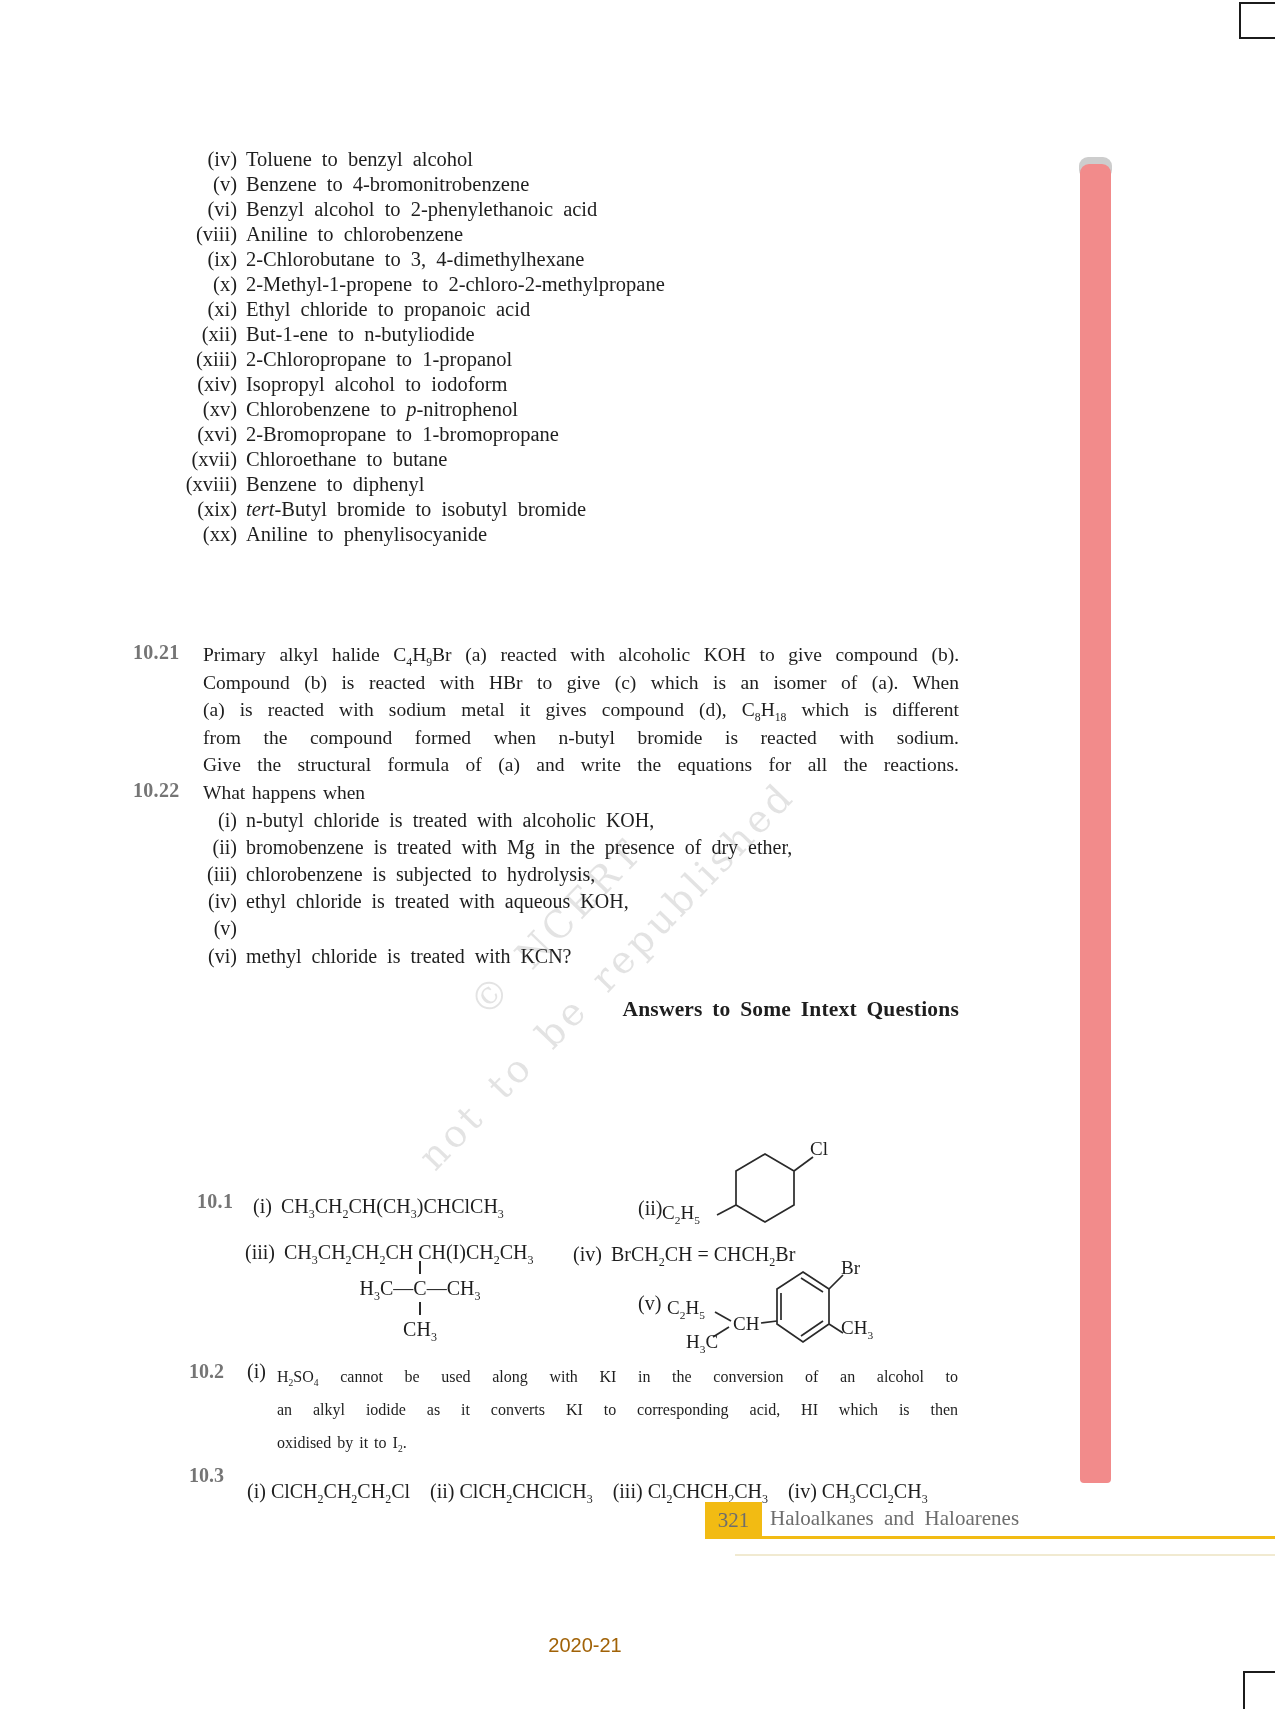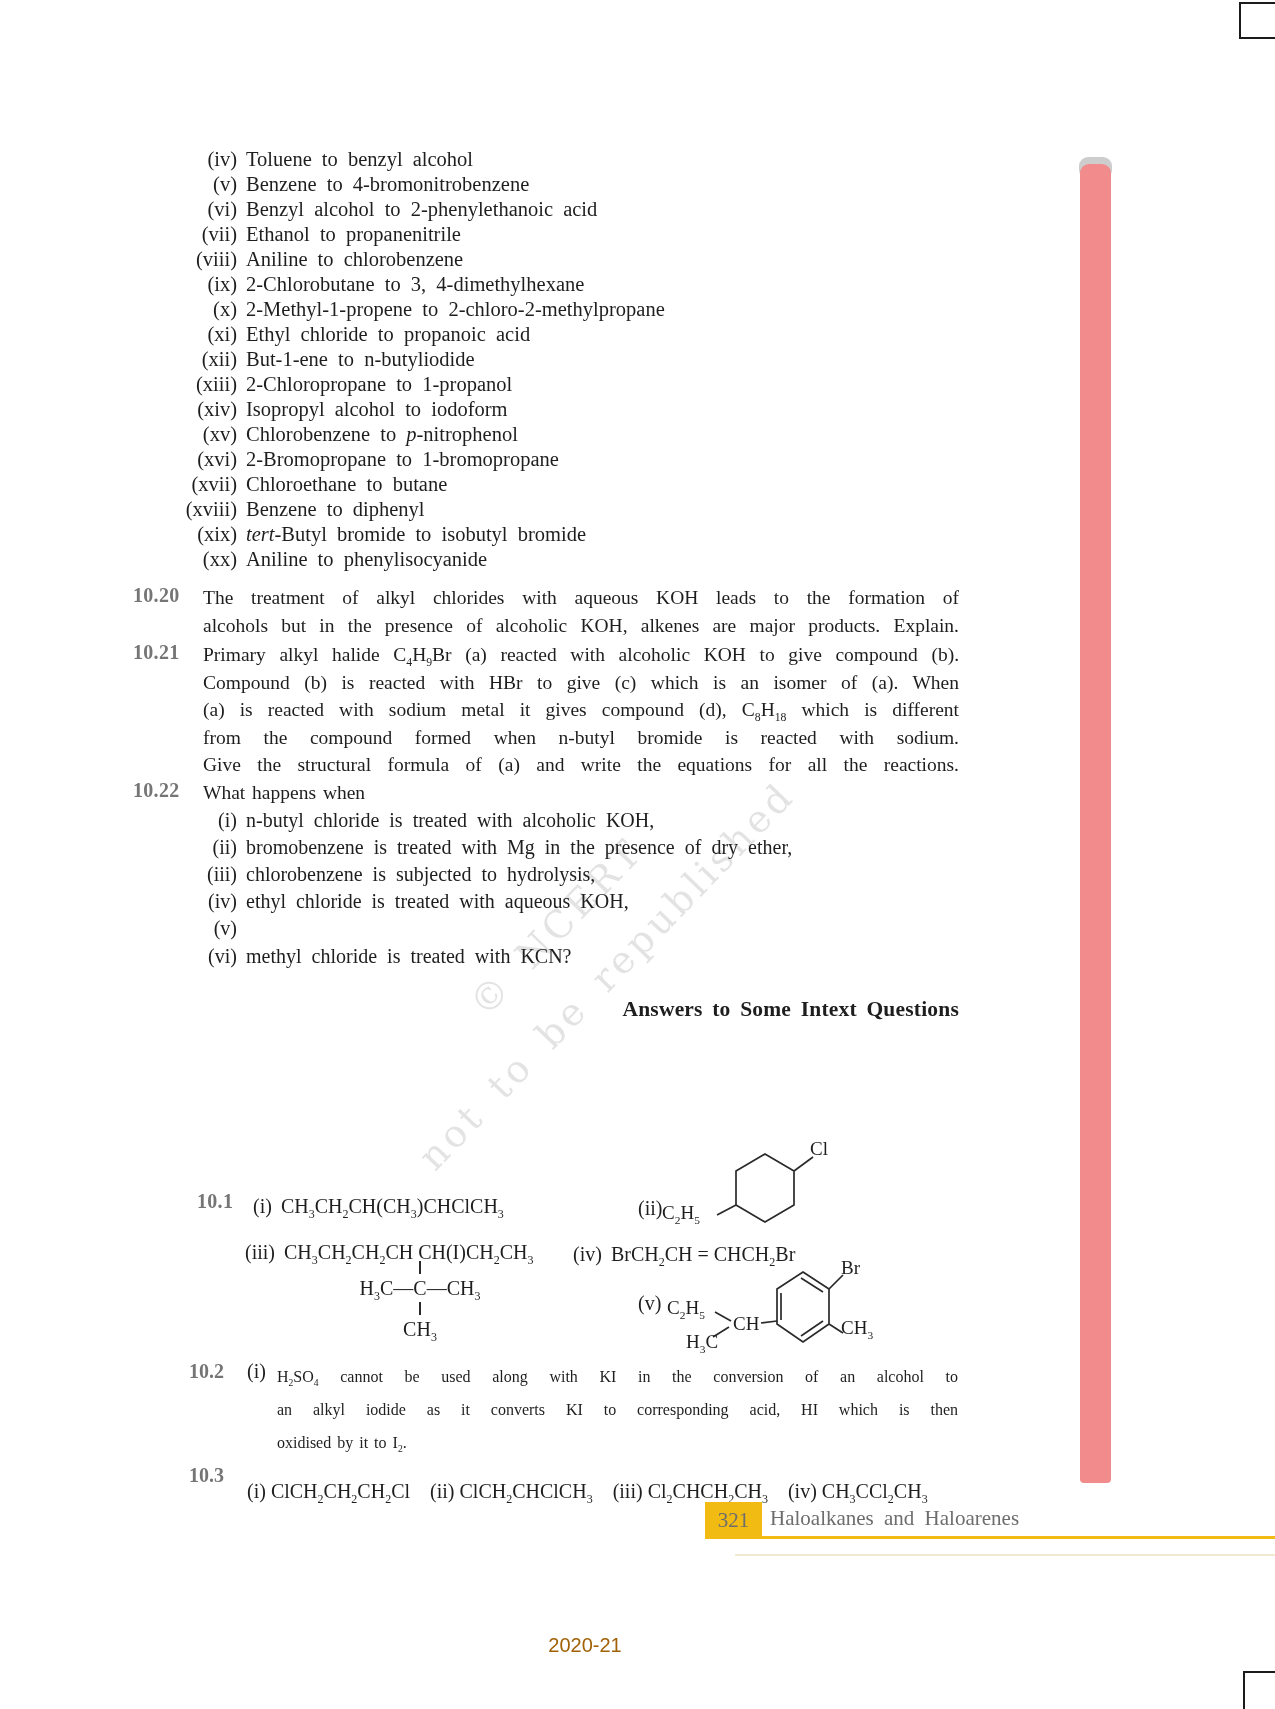--- a/index.html
+++ b/index.html
@@ -89,24 +89,20 @@
       <div class="row">
         <span class="rn">(v)</span>
         <span class="tx">Benzene to 4-bromonitrobenzene</span>
       </div>
 
       <div class="row">
         <span class="rn">(vi)</span>
         <span class="tx">Benzyl alcohol to 2-phenylethanoic acid</span>
       </div>
 
-      <div class="row">
-        <span class="rn">(vii)</span>
-        <span class="tx">Ethanol to propanenitrile</span>
-      </div>
 
       <div class="row">
         <span class="rn">(viii)</span>
         <span class="tx">Aniline to chlorobenzene</span>
       </div>
 
       <div class="row">
         <span class="rn">(ix)</span>
         <span class="tx">2-Chlorobutane to 3, 4-dimethylhexane</span>
       </div>
@@ -160,29 +156,20 @@
         <span class="rn">(xix)</span>
         <span class="tx"><i>tert</i>-Butyl bromide to isobutyl bromide</span>
       </div>
 
       <div class="row">
         <span class="rn">(xx)</span>
         <span class="tx">Aniline to phenylisocyanide</span>
       </div>
     </section>
 
-  <section class="qsec sec-q20">
-    <div class="qrow">
-      <span class="qnum">10.20</span>
-      <div class="qbody">
-        <div class="jline">The treatment of alkyl chlorides with aqueous KOH leads to the formation of</div>
-        <div class="jline">alcohols but in the presence of alcoholic KOH, alkenes are major products. Explain.</div>
-      </div>
-    </div>
-  </section>
 
   <section class="qsec sec-q21">
     <div class="qrow">
       <span class="qnum">10.21</span>
       <div class="qbody">
         <div class="jline">Primary alkyl halide C<sub>4</sub>H<sub>9</sub>Br (a) reacted with alcoholic KOH to give compound (b).</div>
         <div class="jline">Compound (b) is reacted with HBr to give (c) which is an isomer of (a). When</div>
         <div class="jline">(a) is reacted with sodium metal it gives compound (d), C<sub>8</sub>H<sub>18</sub> which is different</div>
         <div class="jline">from the compound formed when n-butyl bromide is reacted with sodium.</div>
         <div class="jline">Give the structural formula of (a) and write the equations for all the reactions.</div>

